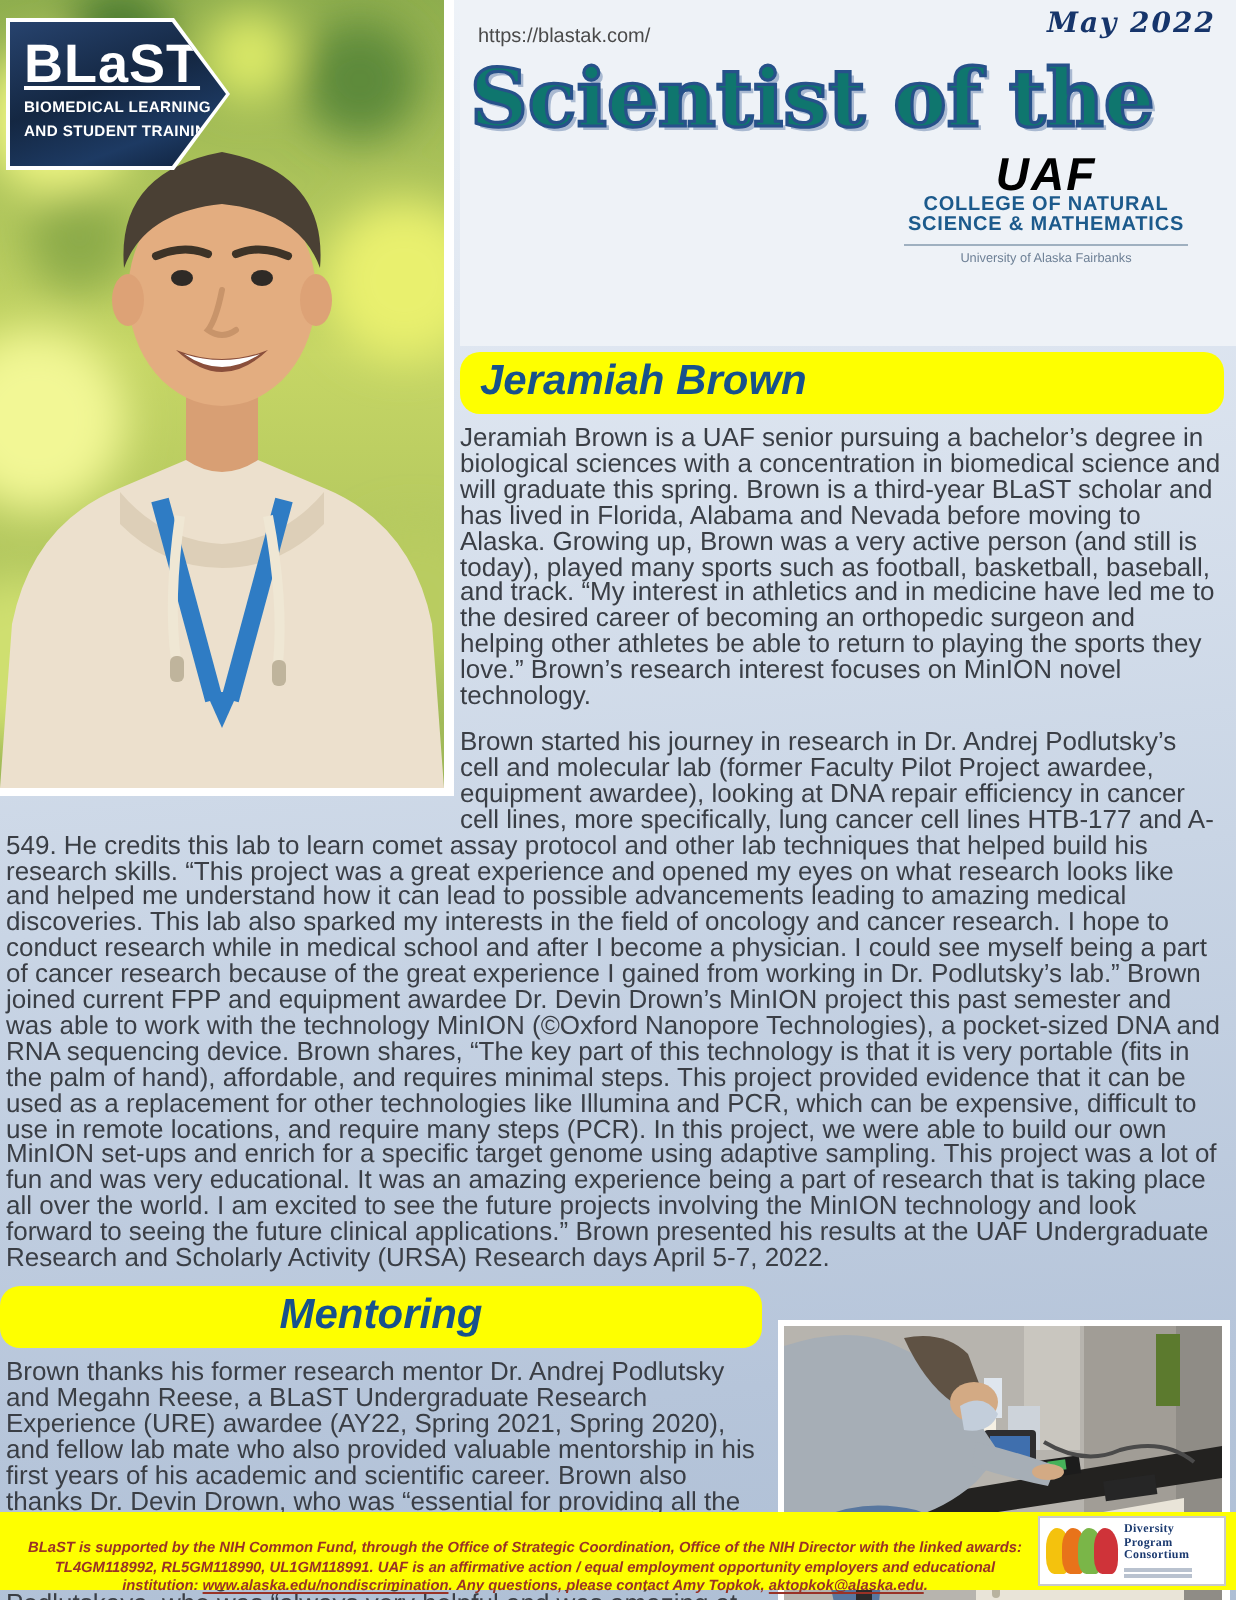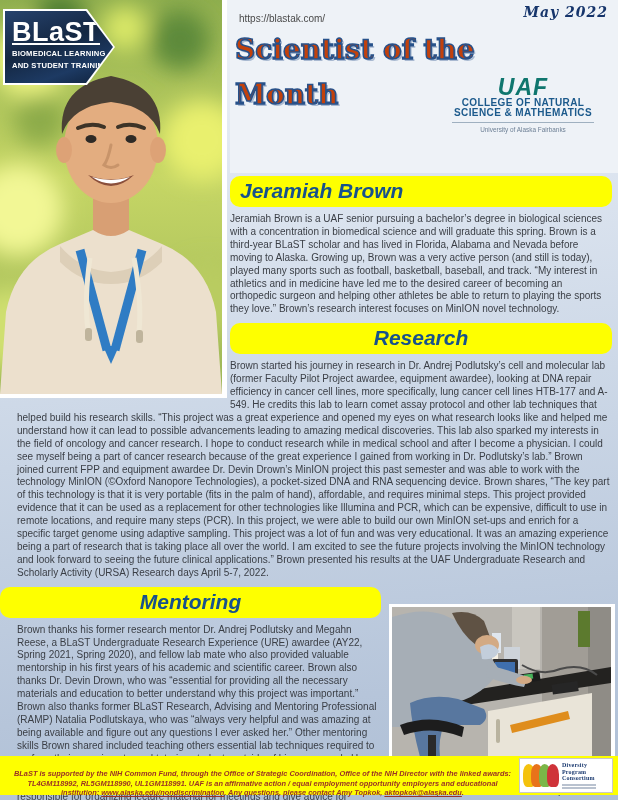--- a/index.html
+++ b/index.html
@@ -32,41 +32,41 @@
   .masthead { overflow:hidden; background:#eef2f7; height:173px; position:relative; }
   .site-url { position:absolute; left:9px; top:13px; font-size:10px; color:#4a4a4a; text-decoration:none; }
   .issue-date {
     position:absolute; right:10px; top:4px;
     font-family:"DejaVu Serif", serif; font-style:italic; font-weight:bold;
     font-size:14px; color:#16356b; letter-spacing:1px;
   }
   .nl-title {
     position:absolute; left:5px; top:27px;
     font-family:"DejaVu Serif", serif; font-weight:bold;
-    font-size:28px; line-height:45px; color:#c2410c;
+    font-size:40px; line-height:45px; color:#0f766e;
     -webkit-text-stroke:1.6px #27518a;
     text-shadow:2px 2px 0 rgba(39,81,138,.35);
   }
   .uaf-logo { position:absolute; right:6px; top:76px; width:178px; text-align:center; }
-  .uaf-acronym { font-size:23px; font-weight:800; color:#0f766e; letter-spacing:1px; line-height:22px;
+  .uaf-acronym { font-size:23px; font-weight:800; color:#000000; letter-spacing:1px; line-height:22px;
     font-family:"Liberation Sans", sans-serif; font-style:italic; }
   .uaf-line { font-size:10px; font-weight:bold; color:#1c5a8c; letter-spacing:.4px; line-height:10px; }
   .uaf-divider { border:none; border-top:1px solid #9fb0c0; margin:4px 18px 3px 18px; }
   .uaf-sub { font-size:6.4px; color:#6e8096; }
   
   .band {
     overflow:hidden; background:#feff00; color:#17518c;
     font-style:italic; font-weight:bold; font-size:21px; line-height:24px;
     padding:3px 10px 4px 10px; margin:3px 6px 0 0;border-radius:10px;
   }
   .band.centered { text-align:center; }
   
   .para {
-    font-size:10px; line-height:12.9px; color:#3a3e45;
-    padding:6px 7px 4px 17px; text-align:left;
+    font-size:13px; line-height:12.9px; color:#3a3e45;
+    padding:6px 7px 4px 3px; text-align:left;
   }
   
   .mentor-sec { margin-top:2px; }
   .labfig { float:right; width:226px; margin:17px 3px 0 8px; }
   .labphoto { background:#ffffff; padding:3px; }
   .labphoto svg { display:block; }
   .caption { font-style:italic; font-size:8.4px; line-height:11px; color:#20395c; margin-top:4px; padding-right:2px; }
   .caption b { font-weight:bold; }
   .mentor-band { margin-right:26px; }
   
@@ -154,35 +154,33 @@
         <div class="blast-sub">AND STUDENT TRAINING</div>
       </div>
     </div>
   </div>
 
   <div class="masthead">
     <a class="site-url">https://blastak.com/</a>
     <div class="issue-date">May 2022</div>
     <div class="nl-title">
       <div>Scientist of the</div>
-      <div>Month</div>
     </div>
     <div class="uaf-logo">
       <div class="uaf-acronym">UAF</div>
       <div class="uaf-line">COLLEGE OF NATURAL</div>
       <div class="uaf-line">SCIENCE &amp; MATHEMATICS</div>
       <hr class="uaf-divider">
       <div class="uaf-sub">University of Alaska Fairbanks</div>
     </div>
   </div>
 
   <div class="band">Jeramiah Brown</div>
   <p class="para">Jeramiah Brown is a UAF senior pursuing a bachelor’s degree in biological sciences with a concentration in biomedical science and will graduate this spring. Brown is a third-year BLaST scholar and has lived in Florida, Alabama and Nevada before moving to Alaska. Growing up, Brown was a very active person (and still is today), played many sports such as football, basketball, baseball, and track. “My interest in athletics and in medicine have led me to the desired career of becoming an orthopedic surgeon and helping other athletes be able to return to playing the sports they love.” Brown’s research interest focuses on MinION novel technology.</p>
 
-  <div class="band centered">Research</div>
   <p class="para">Brown started his journey in research in Dr. Andrej Podlutsky’s cell and molecular lab (former Faculty Pilot Project awardee, equipment awardee), looking at DNA repair efficiency in cancer cell lines, more specifically, lung cancer cell lines HTB-177 and A-549. He credits this lab to learn comet assay protocol and other lab techniques that helped build his research skills. “This project was a great experience and opened my eyes on what research looks like and helped me understand how it can lead to possible advancements leading to amazing medical discoveries. This lab also sparked my interests in the field of oncology and cancer research. I hope to conduct research while in medical school and after I become a physician. I could see myself being a part of cancer research because of the great experience I gained from working in Dr. Podlutsky’s lab.” Brown joined current FPP and equipment awardee Dr. Devin Drown’s MinION project this past semester and was able to work with the technology MinION (©Oxford Nanopore Technologies), a pocket-sized DNA and RNA sequencing device. Brown shares, “The key part of this technology is that it is very portable (fits in the palm of hand), affordable, and requires minimal steps. This project provided evidence that it can be used as a replacement for other technologies like Illumina and PCR, which can be expensive, difficult to use in remote locations, and require many steps (PCR). In this project, we were able to build our own MinION set-ups and enrich for a specific target genome using adaptive sampling. This project was a lot of fun and was very educational. It was an amazing experience being a part of research that is taking place all over the world. I am excited to see the future projects involving the MinION technology and look forward to seeing the future clinical applications.”  Brown presented his results at the UAF Undergraduate Research and Scholarly Activity (URSA) Research days April 5-7, 2022.</p>
 
   <div class="mentor-sec">
     <div class="labfig">
       <div class="labphoto">
         <svg viewBox="0 0 219 150" width="219" height="150">
           <rect width="219" height="150" fill="#b7b4ae"></rect>
           <rect x="150" y="0" width="46" height="98" fill="#a19d96"></rect>
           <rect x="196" y="0" width="23" height="150" fill="#8f8c86"></rect>
           <rect x="186" y="4" width="12" height="36" fill="#5c7a2e"></rect>

